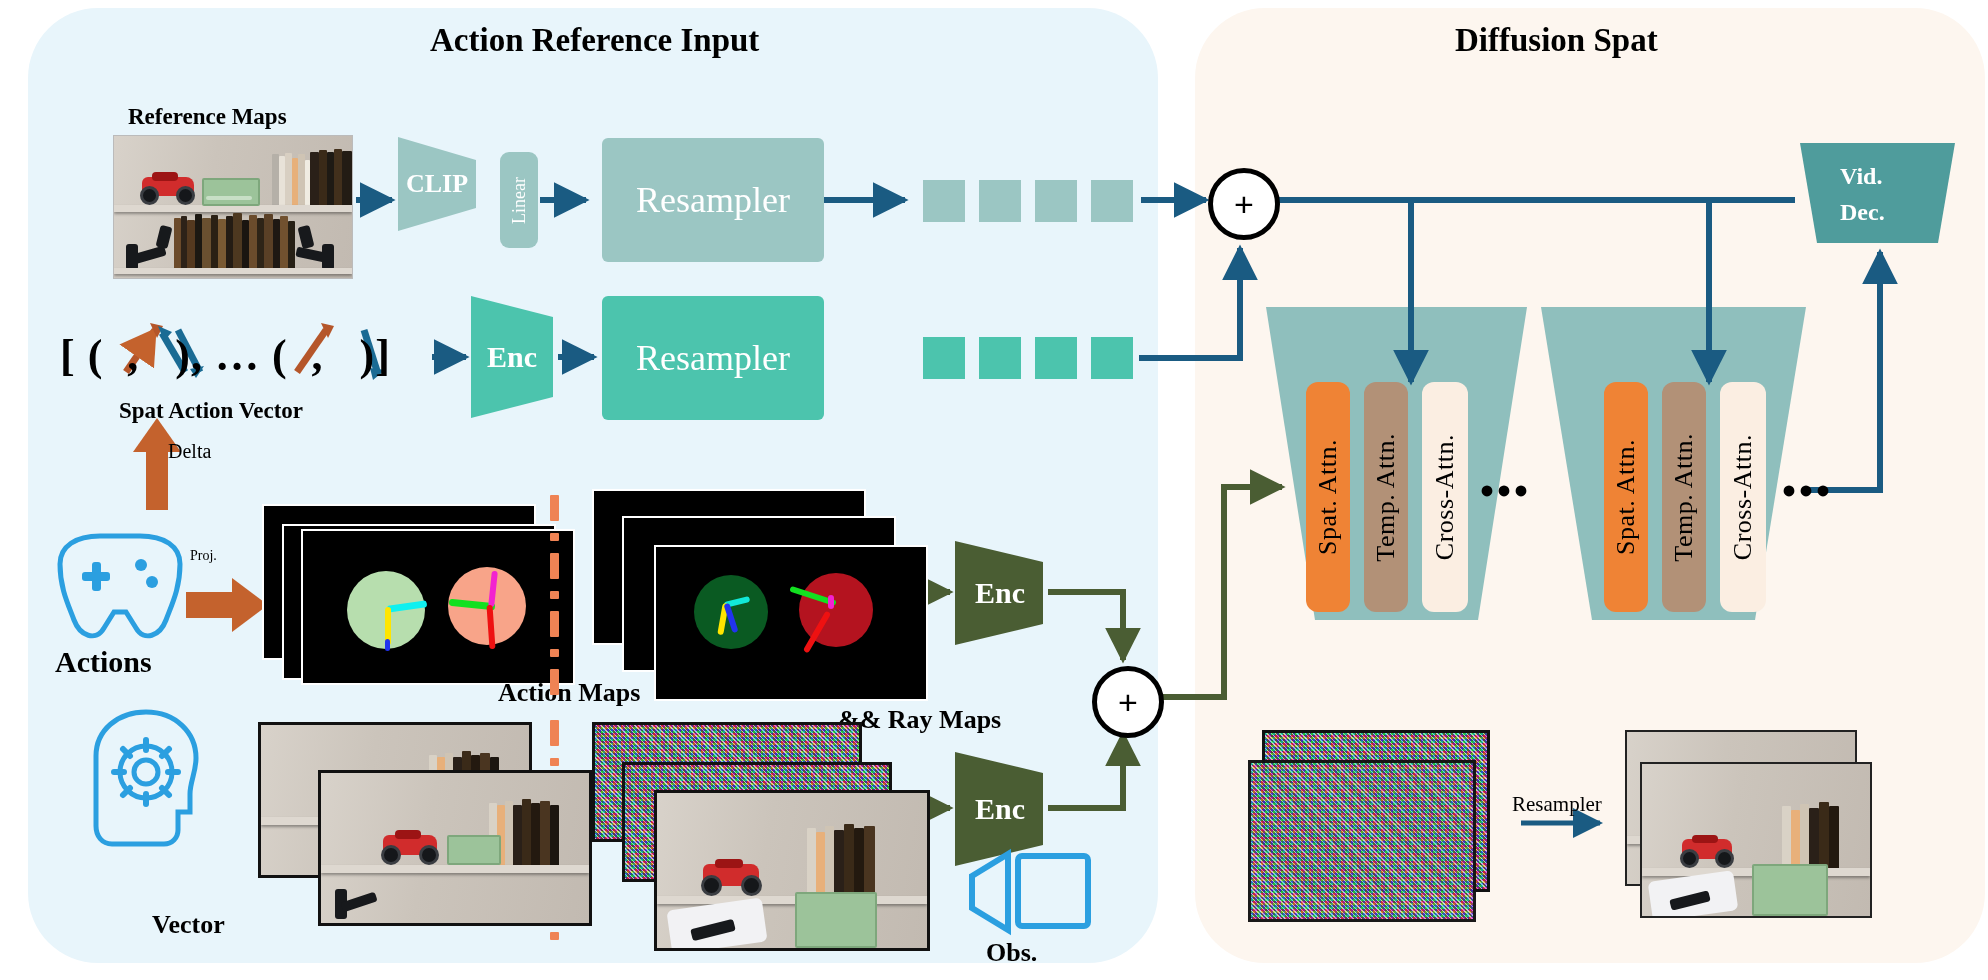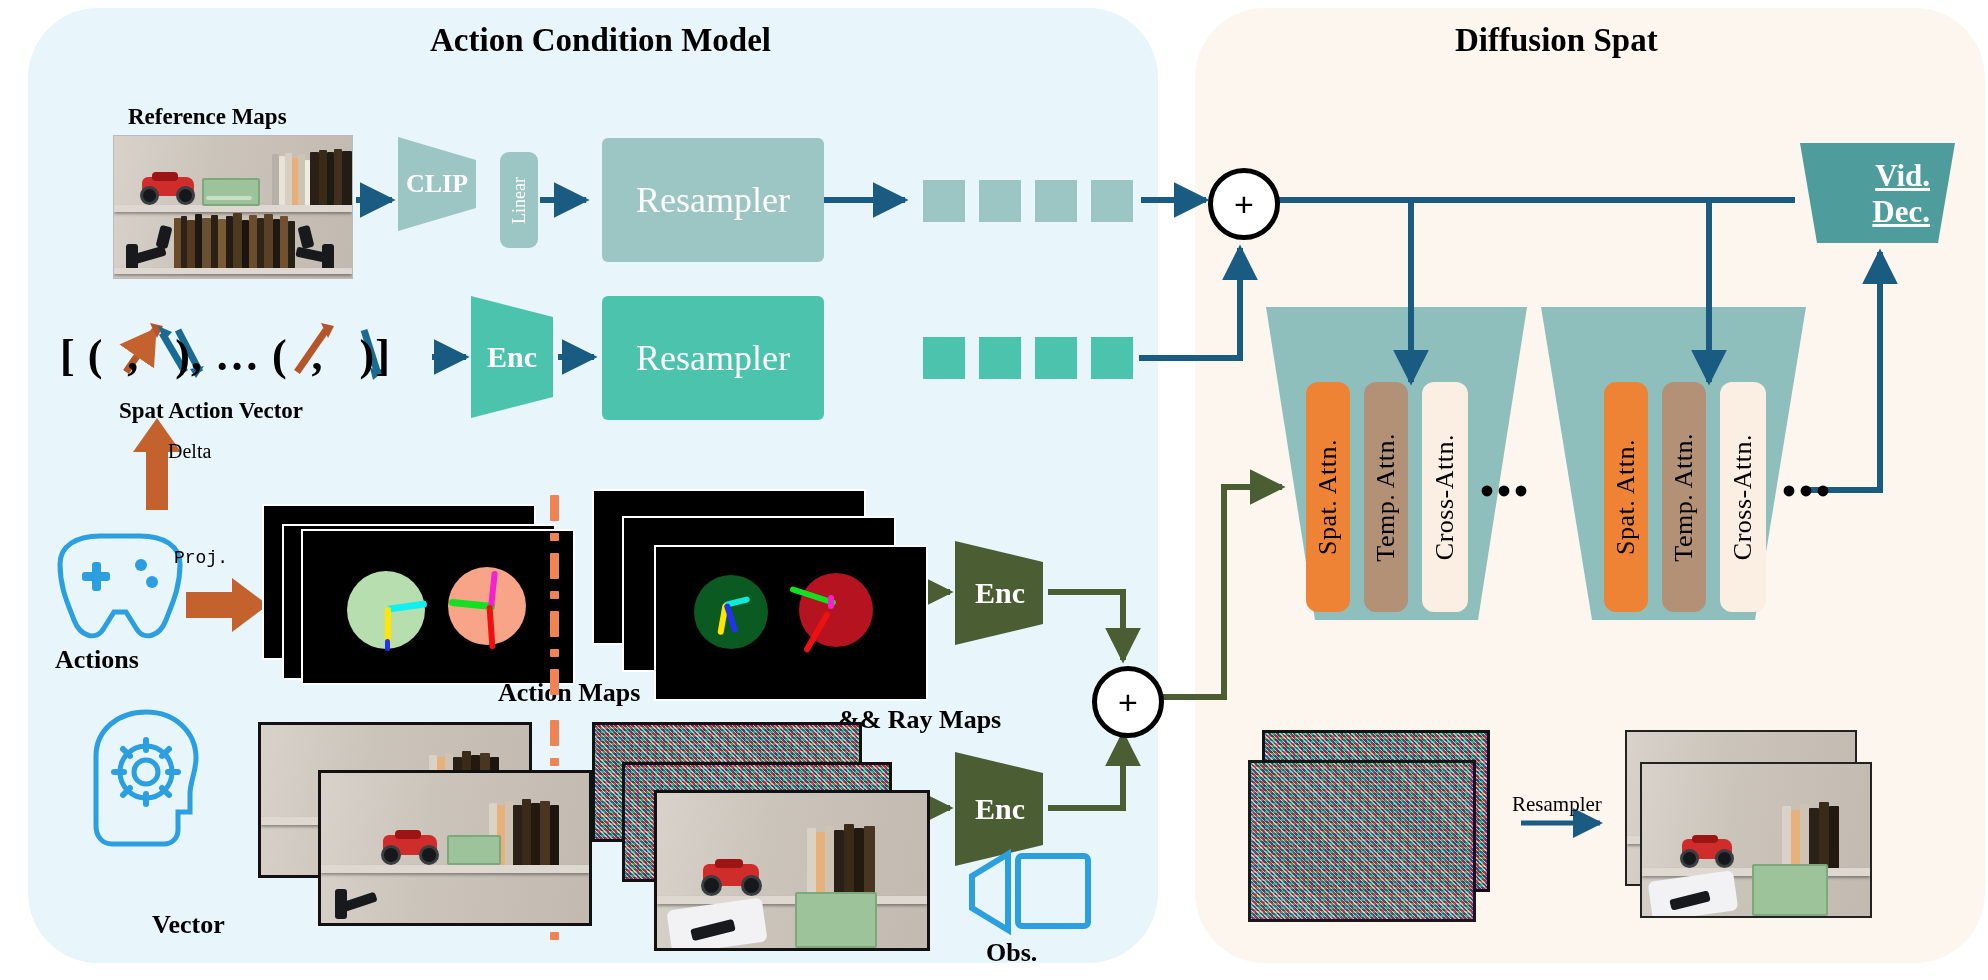--- a/index.html
+++ b/index.html
@@ -68,21 +68,21 @@
        repeating-linear-gradient(90deg, rgba(0,180,255,.5) 0 2px, rgba(255,60,0,.45) 2px 4px, rgba(140,0,255,.5) 4px 6px, rgba(0,255,0,.4) 6px 8px),
        repeating-linear-gradient(45deg, rgba(255,255,255,.35) 0 1px, rgba(0,0,0,.4) 1px 3px);
      background-blend-mode:overlay,overlay,normal;}
 </style>
 </head>
 <body>
 
 <div class="panel" id="left-panel"></div>
 <div class="panel" id="right-panel"></div>
 
-<div class="panel-title" id="title-left">Action Condition Model</div>
+<div class="panel-title" id="title-left">Action Reference Input</div>
 <div class="panel-title" id="title-right">Diffusion Spat</div>
 
 <div class="lbl" style="left:128px;top:104px;font-size:23px;">Reference Maps</div>
 
 <div class="photo" id="refimg" style="left:113px;top:135px;width:238px;height:142px;border:1px solid #bbb;">
   <div class="ph-wall"></div>
 
   <div class="bk" style="left:158px;bottom:72px;width:7px;height:52px;background:#b5b0a8;"></div>
   <div class="bk" style="left:165px;bottom:72px;width:6px;height:50px;background:#e8e2d8;"></div>
   <div class="bk" style="left:171px;bottom:72px;width:7px;height:53px;background:#d8cfc2;"></div>
@@ -278,22 +278,22 @@
 
 <div class="rr" style="left:602px;top:296px;width:222px;height:124px;background:#4cc4ad;font-size:36px;">
   <span>Resampler</span>
 </div>
 
 <div class="tok" style="left:923px;top:337px;width:42px;height:42px;background:#4cc4ad;"></div>
 <div class="tok" style="left:979px;top:337px;width:42px;height:42px;background:#4cc4ad;"></div>
 <div class="tok" style="left:1035px;top:337px;width:42px;height:42px;background:#4cc4ad;"></div>
 <div class="tok" style="left:1091px;top:337px;width:42px;height:42px;background:#4cc4ad;"></div>
 
-<div class="lbl" style="left:55px;top:645px;font-size:26px;">Actions</div>
-<div class="lbl" style="left:174px;top:548px;font-size:18px;font-weight:normal;font-family:Liberation Mono, monospace;">Proj.</div>
+<div class="lbl" style="left:55px;top:645px;font-size:30px;">Actions</div>
+<div class="lbl" style="left:190px;top:548px;font-size:14px;font-weight:normal;">Proj.</div>
 <div class="lbl" style="left:152px;top:910px;font-size:26px;">Vector</div>
 
 <div class="mapfr" style="left:262px;top:504px;width:274px;height:156px;"></div>
 <div class="mapfr" style="left:282px;top:524px;width:274px;height:156px;"></div>
 <div class="mapfr" style="left:301px;top:529px;width:274px;height:156px;">
   <div class="circ" style="left:44px;top:40px;width:78px;height:78px;background:#b7deae;"></div>
   <div class="stk" style="left:84px;top:72px;width:40px;height:7px;background:#0ff0f0;transform:rotate(-8deg);"></div>
   <div class="stk" style="left:82px;top:76px;width:6px;height:38px;background:#ffe500;"></div>
   <div class="stk" style="left:82px;top:108px;width:5px;height:12px;background:#2233ee;"></div>
   <div class="circ" style="left:145px;top:36px;width:78px;height:78px;background:#f8a489;"></div>
@@ -401,21 +401,21 @@
 <div class="lbl" style="left:986px;top:938px;font-size:26px;">Obs.</div>
 
 <div class="circleplus" style="left:1208px;top:168px;width:62px;height:62px;">
   <span>+</span>
 </div>
 
 <div class="circleplus" style="left:1092px;top:666px;width:62px;height:62px;">
   <span>+</span>
 </div>
 
-<div style="position:absolute;left:1840px;top:158px;width:90px;text-align:right;color:#fff;font-size:31px;font-weight:bold;line-height:36px;font-family:'Liberation Serif',serif;text-decoration:underline;">
+<div style="position:absolute;left:1840px;top:158px;width:90px;text-align:left;color:#fff;font-size:24px;font-weight:bold;line-height:36px;font-family:'Liberation Serif',serif;">
   <div>Vid.</div>
   <div>Dec.</div>
 </div>
 
 <div class="pill" style="left:1306px;top:382px;width:44px;height:230px;background:#ef8335;">
   <span>Spat. Attn.</span>
 </div>
 <div class="pill" style="left:1364px;top:382px;width:44px;height:230px;background:#b29177;">
   <span>Temp. Attn.</span>
 </div>

